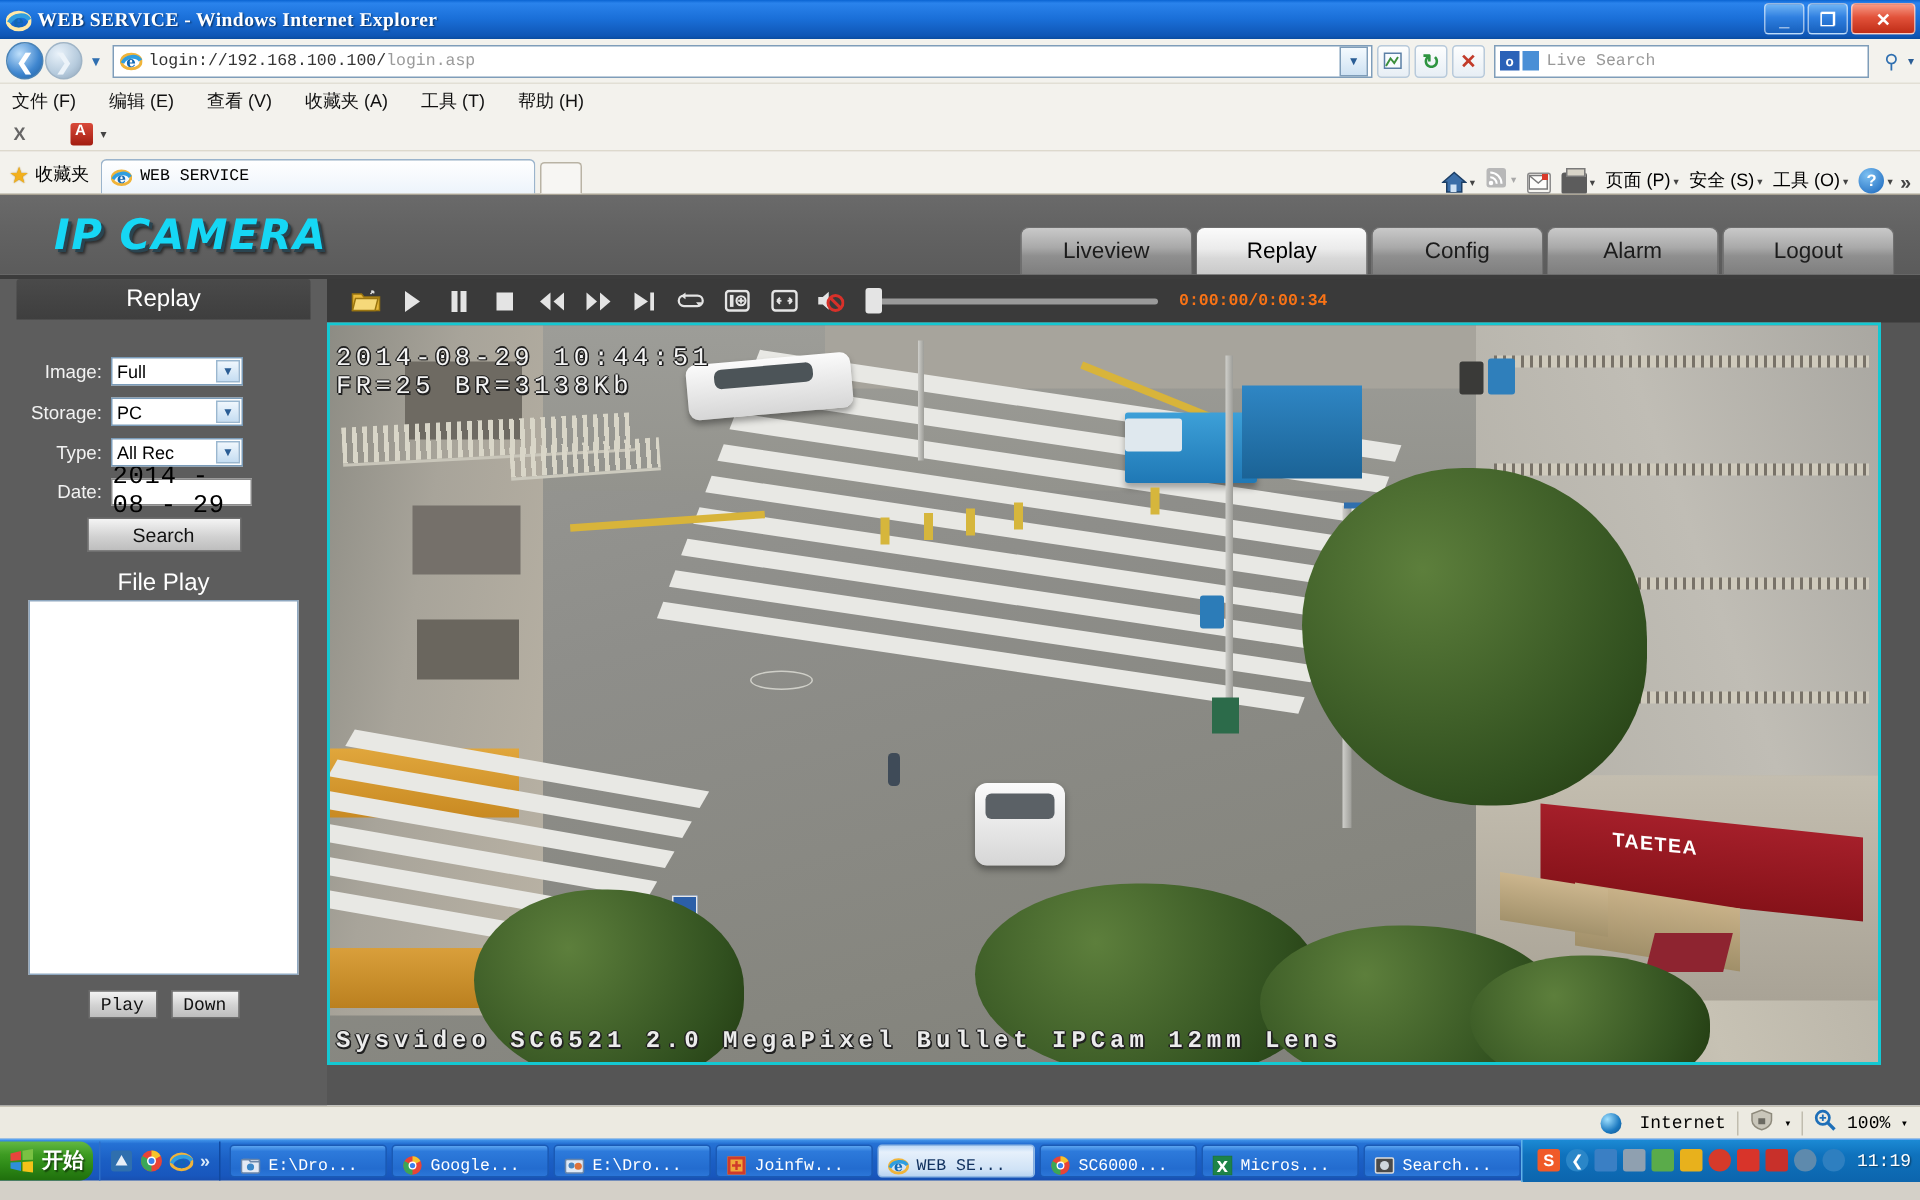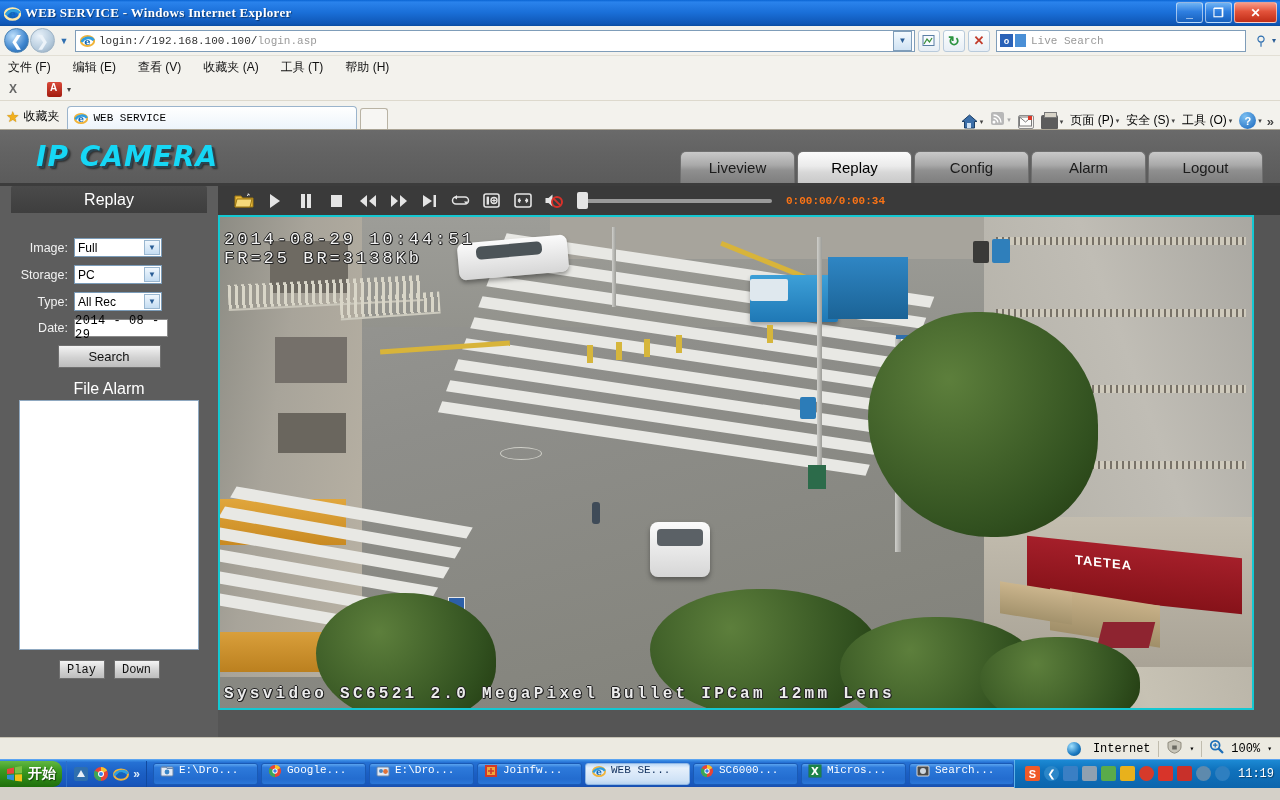--- a/index.html
+++ b/index.html
@@ -133,21 +133,21 @@
   .lab{ width:60px; text-align:right; color:#f2f2f2; font-size:12.5px;
     padding-right:6px; }
   .sel{ width:88px; height:19px; background:#fff; border:1px solid #7b9cb9;
     display:flex; align-items:center; font-size:12px; color:#000;
     padding-left:3px; position:relative; }
   .sel .arw{ position:absolute; right:1px; top:1px; width:16px; height:15px;
     background:linear-gradient(180deg,#f0f7fd,#c5ddf2);
     border:1px solid #9ab7d0; display:flex; align-items:center;
     justify-content:center; font-size:8px; color:#2a5d95; }
   .datefield{ width:94px; height:18px; background:#fff; border:1px solid #8a8a8a;
-    font-size:12px; font-family:"Liberation Mono", monospace; color:#000;
+    font-size:17px; font-family:"Liberation Mono", monospace; color:#000;
     display:flex; align-items:center; justify-content:center; letter-spacing:.5px;}
   .btn{ background:linear-gradient(180deg,#f4f4f4,#d2d2d2 55%,#bdbdbd);
     border:1px solid #6f6f6f; color:#111; font-size:13px;
     display:flex; align-items:center; justify-content:center; }
   .searchbtn{ width:103px; height:23px; margin:4px auto 0 auto;text-align:center; }
   .filelist-title{ text-align:center; color:#fff; font-size:16px;
     margin-top:12px; margin-bottom:2px; }
   .filelist{ width:180px; height:250px; background:#fff;
     border:1px solid #8fa8c0; margin:0 auto; }
   .fl-btns{ display:flex; justify-content:center; gap:9px; margin-top:10px; }
@@ -222,21 +222,21 @@
     border-radius:0 9px 9px 0; display:flex; align-items:center;
     color:#fff; font-weight:bold; font-size:14px;
     text-shadow:1px 1px 1px rgba(0,0,0,.5); padding-left:6px; }
   .flag{ width:17px; height:16px; margin-right:5px; position:relative; }
   .qlaunch{ display:flex; align-items:center; gap:4px; padding:0 6px;
     border-left:1px solid #2d6fc8; border-right:1px solid #1049a0; height:26px; }
   .ql-ico{ width:16px; height:16px; }
   .tasks{ display:flex; gap:3px; padding-left:6px; align-items:center; flex:1; }
   .task{ height:22px; min-width:105px; padding:0 6px;
     background:linear-gradient(180deg,#5ba4ef 0%,#2d7adb 18%,#236ccf 75%,#2b76d8 100%);
-    border:1px solid #1a5ab5; border-radius:3px; display:flex; align-items:flex-start;
+    border:1px solid #1a5ab5; border-radius:3px; display:flex; align-items:flex-end;
     color:#fff; font-size:11px; font-family:"Liberation Mono", monospace;
     gap:5px; white-space:nowrap; overflow:hidden; }
   .task.active{ background:linear-gradient(180deg,#bcd9f7 0%,#e6f0fb 20%,#cfe2f6 80%,#b9d4f2 100%);
     color:#10305e; border-color:#8fb7e4; }
   .task .ti16{ width:14px; height:14px; flex:none; }
   .tray{ display:flex; align-items:center; gap:4px; height:28px;
     padding:0 6px 0 10px;
     background:linear-gradient(180deg,#1c8ad4 0%,#0f72bd 35%,#0c65ad 100%);
     border-left:1px solid #5fb3e8; }
   .tray-ico{ width:15px; height:15px; border-radius:2px; }
@@ -420,21 +420,21 @@
             <span>All Rec</span>
             <span class="arw">▼</span>
           </div>
         </div>
         <div class="row">
           <div class="lab">Date:</div>
           <div class="datefield">2014 - 08 - 29</div>
         </div>
         <div class="btn searchbtn">Search</div>
       </div>
-      <div class="filelist-title">File Alarm</div>
+      <div class="filelist-title">File Play</div>
       <div class="filelist"></div>
       <div class="fl-btns">
         <div class="btn">Play</div>
         <div class="btn">Down</div>
       </div>
     </div>
 
     <div class="vidcol">
       <div class="vidbar">
         <div class="vb">

